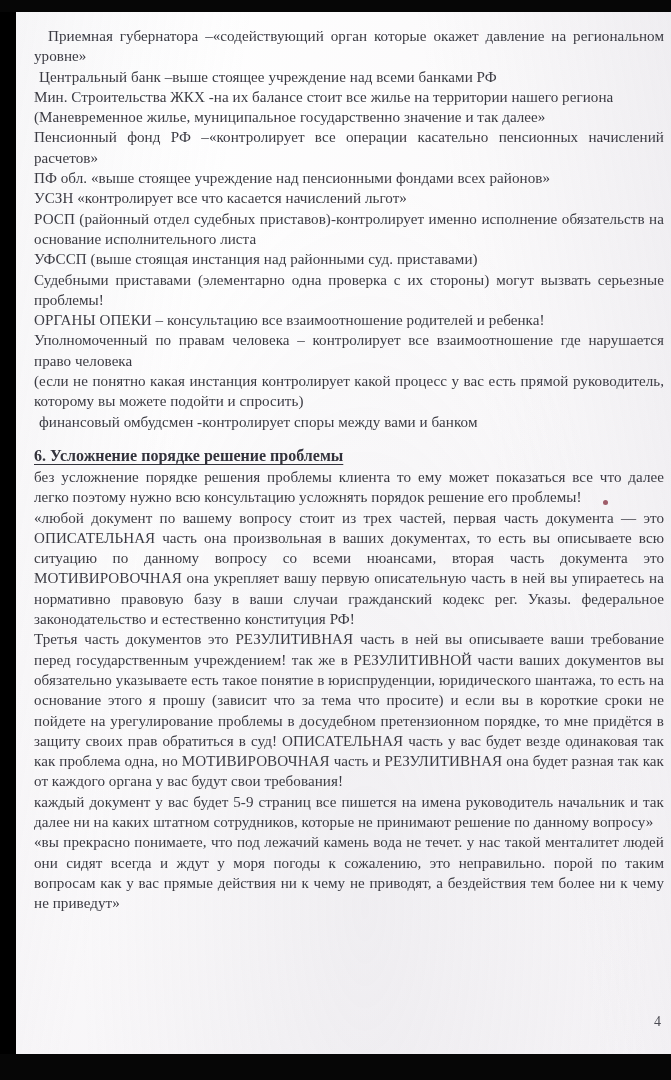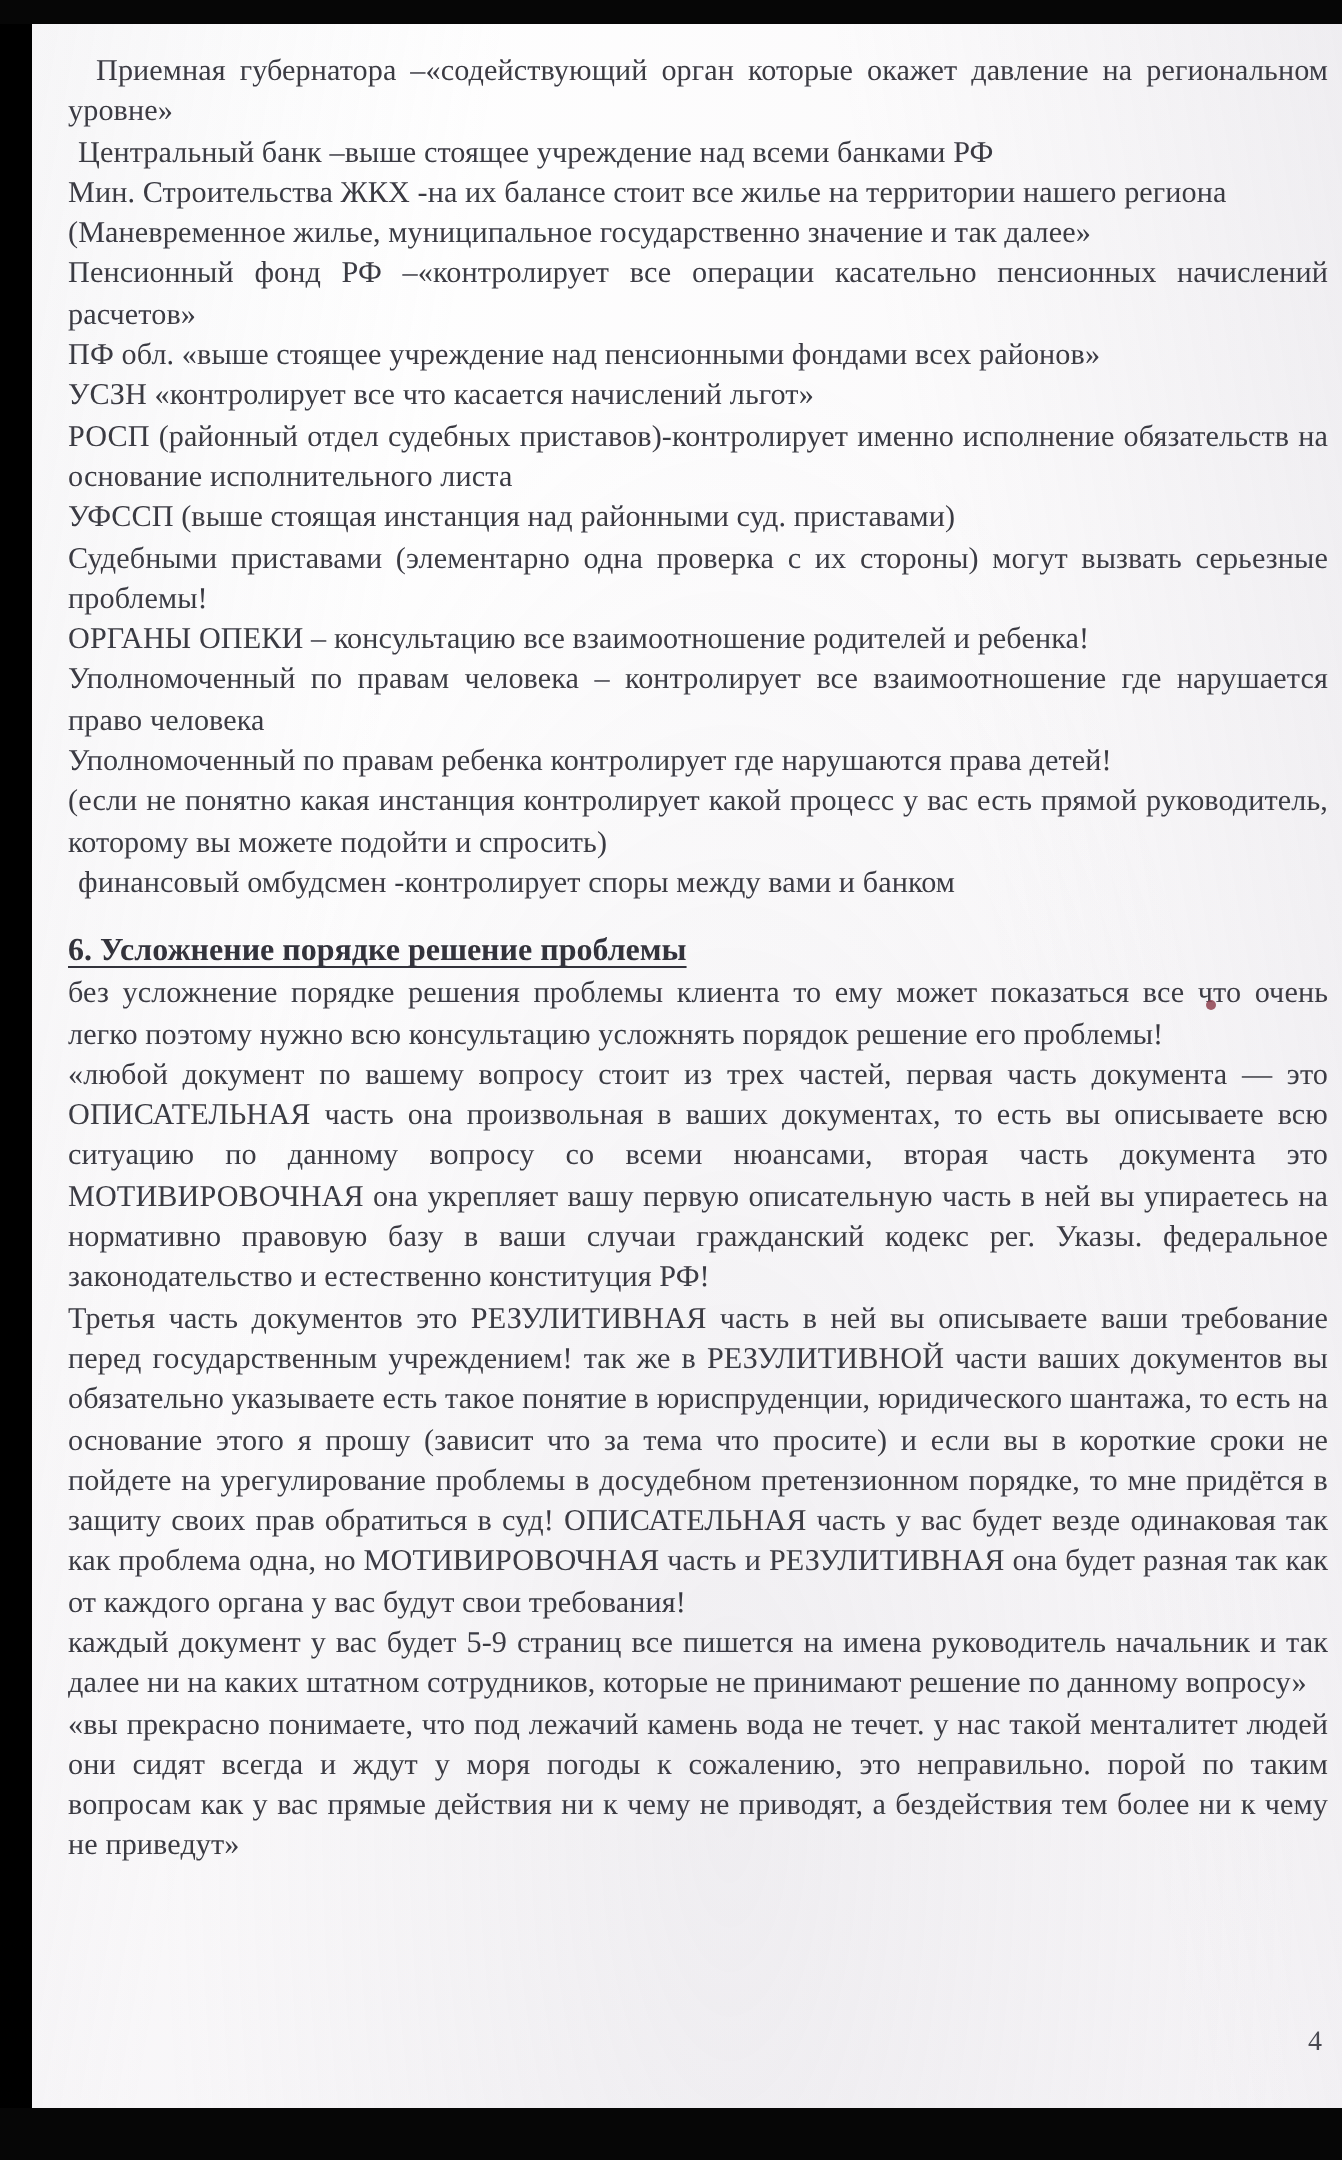--- a/index.html
+++ b/index.html
@@ -134,31 +134,30 @@
         <p class="line nostretch lead-space">Центральный банк –выше стоящее учреждение над всеми банками РФ</p>
         <p class="line nostretch">Мин. Строительства ЖКХ -на их балансе стоит все жилье на территории нашего региона (Маневременное жилье, муниципальное государственно значение и так далее»</p>
         <p class="line">Пенсионный фонд РФ –«контролирует все операции касательно пенсионных начислений расчетов»</p>
         <p class="line nostretch">ПФ обл. «выше стоящее учреждение над пенсионными фондами всех районов»</p>
         <p class="line nostretch">УСЗН «контролирует все что касается начислений льгот»</p>
         <p class="line">РОСП (районный отдел судебных приставов)-контролирует именно исполнение обязательств на основание исполнительного листа</p>
         <p class="line nostretch">УФССП (выше стоящая инстанция над районными суд. приставами)</p>
         <p class="line">Судебными приставами (элементарно одна проверка с их стороны) могут вызвать серьезные проблемы!</p>
         <p class="line nostretch">ОРГАНЫ ОПЕКИ – консультацию все взаимоотношение родителей и ребенка!</p>
         <p class="line">Уполномоченный по правам человека – контролирует все взаимоотношение где нарушается право человека</p>
-        <p class="line nostretch">Уполномоченный по правам ребенка контролирует где нарушаются права детей!</p>
         <p class="line">(если не понятно какая инстанция контролирует какой      процесс у вас есть прямой руководитель, которому вы можете подойти и спросить)</p>
         <p class="line nostretch lead-space">финансовый омбудсмен -контролирует споры между вами и банком</p>
       </div>
 
       <div class="heading-row">
         <h2 class="section-heading">6. Усложнение порядке решение проблемы</h2>
       </div>
 
       <div class="block">
-        <p class="line">без усложнение порядке решения проблемы клиента то ему может показаться все что очень легко поэтому нужно всю консультацию усложнять порядок решение его проблемы!</p>
+        <p class="line">без усложнение порядке решения проблемы клиента то ему может показаться все что далее легко поэтому нужно всю консультацию усложнять порядок решение его проблемы!</p>
         <p class="line">«любой документ по вашему вопросу стоит из трех частей, первая часть документа — это ОПИСАТЕЛЬНАЯ часть она произвольная в ваших документах, то есть вы описываете всю ситуацию по данному вопросу со всеми нюансами, вторая часть документа это МОТИВИРОВОЧНАЯ она укрепляет вашу первую описательную часть в ней вы упираетесь на нормативно правовую базу в ваши случаи гражданский кодекс рег. Указы. федеральное законодательство и естественно конституция РФ!</p>
         <p class="line">Третья часть документов это РЕЗУЛИТИВНАЯ часть в ней вы описываете ваши требование перед государственным учреждением! так же в РЕЗУЛИТИВНОЙ части ваших документов вы обязательно указываете есть такое понятие в юриспруденции, юридического шантажа, то есть на основание этого я прошу (зависит что за тема что просите) и если вы в короткие сроки не пойдете на урегулирование проблемы в досудебном претензионном порядке, то мне придётся в защиту своих прав обратиться в суд! ОПИСАТЕЛЬНАЯ часть у вас будет везде одинаковая так как проблема одна, но МОТИВИРОВОЧНАЯ часть и РЕЗУЛИТИВНАЯ она будет разная так как от каждого органа у вас будут свои требования!</p>
         <p class="line">каждый документ у вас будет 5-9 страниц все пишется на имена руководитель начальник и так далее ни на каких штатном сотрудников, которые не принимают решение по данному вопросу»</p>
         <p class="line">«вы прекрасно понимаете, что под лежачий камень вода не течет. у нас такой менталитет людей они сидят всегда и ждут у моря погоды к сожалению, это неправильно. порой по таким вопросам как у вас прямые действия ни к чему не приводят, а бездействия тем более ни к чему не приведут»</p>
       </div>
 
     </div>
 
     <div class="page-number">4</div>
   </div>

